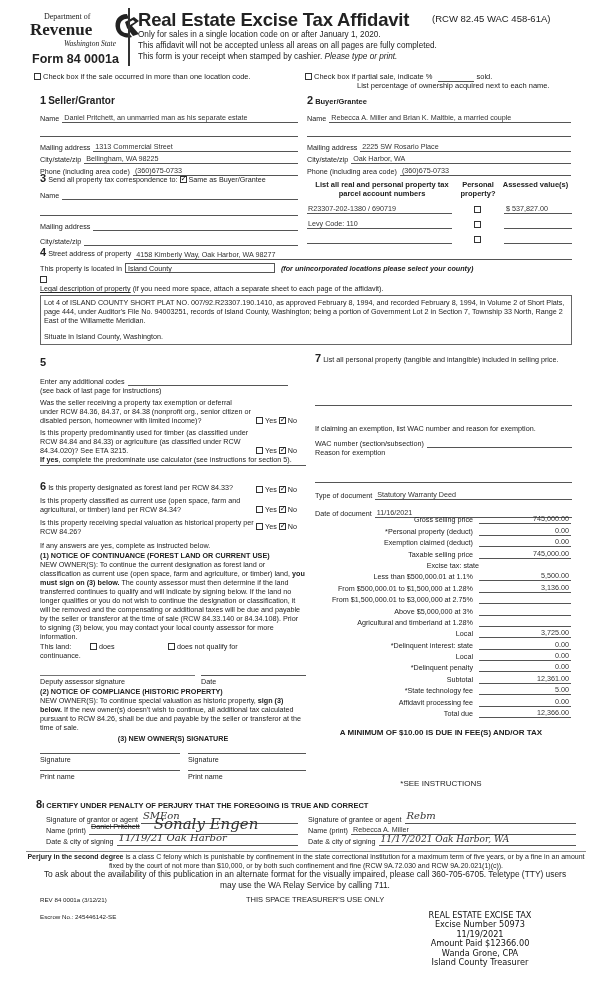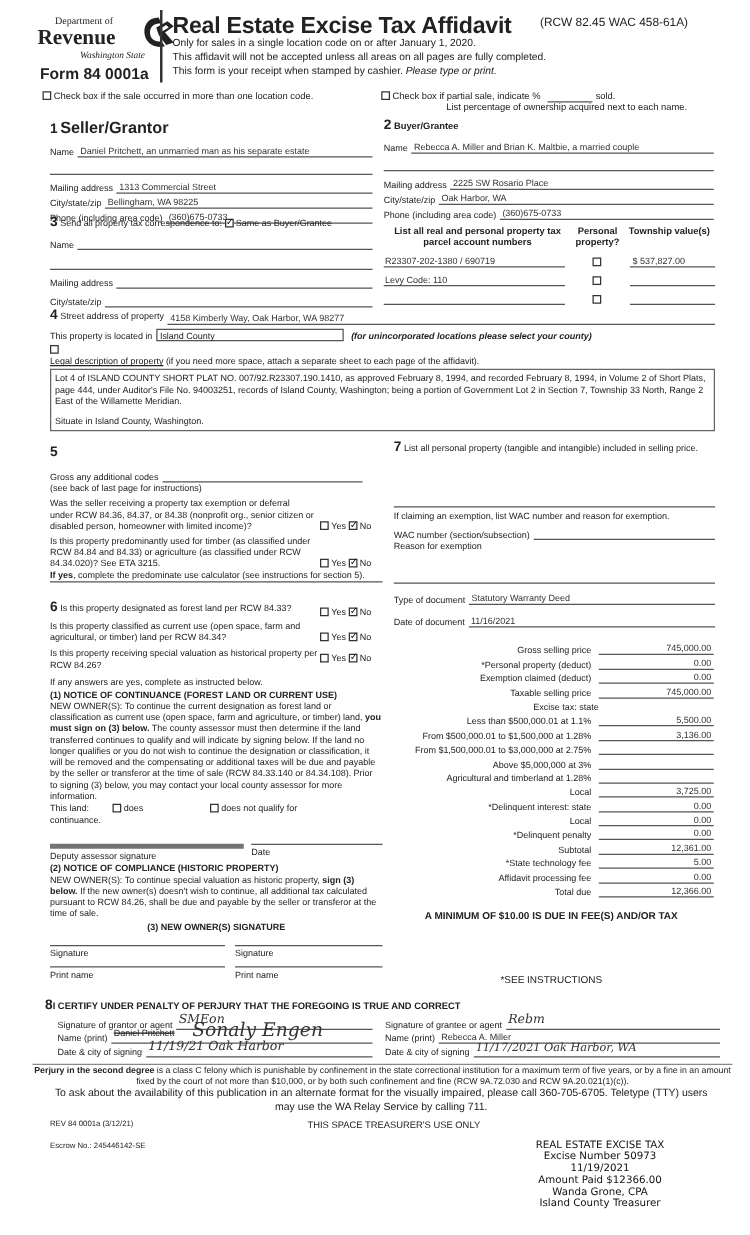--- a/index.html
+++ b/index.html
@@ -48,21 +48,21 @@
 <div class="abs" style="left:34px;top:72px;font-size:7.5px;">
   <span class="cb"></span><span>Check box if the sale occurred in more than one location code.</span>
 </div>
 <div class="abs" style="left:305px;top:72px;font-size:7.5px;white-space:nowrap;">
   <span class="cb"></span><span>Check box if partial sale, indicate %</span>
   <span style="display:inline-block;width:36px;border-bottom:1px solid #555;margin:0 3px;">&nbsp;</span><span>sold.</span>
 </div>
 <div class="abs" style="left:357px;top:81px;font-size:7.5px;">List percentage of ownership acquired next to each name.</div>
 
 <div class="abs" style="left:40px;top:94px;width:258px;">
-  <div style="margin-bottom:2px;"><span class="sec">1</span> <span class="b" style="font-size:13px;">Seller/Grantor</span></div>
+  <div style="margin-bottom:2px;"><span class="sec">1</span> <span class="b" style="font-size:10px;">Seller/Grantor</span></div>
   <div class="row" style="height:13px;">
       <span class="lbl">Name</span>
       <span class="fill val">Daniel Pritchett, an unmarried man as his separate estate</span>
     </div>
   <div class="ul" style="height:14px;"></div>
   <div class="row" style="height:13px;margin-top:2px;">
       <span class="lbl">Mailing address</span>
       <span class="fill val">1313 Commercial Street</span>
     </div>
   <div class="row" style="height:12px;">
@@ -110,21 +110,21 @@
   <div class="row" style="height:15px;">
       <span class="lbl">City/state/zip</span>
       <span class="fill"></span>
     </div>
 </div>
 
 <div class="abs" style="left:307px;top:180px;width:265px;">
   <div style="display:flex;font-weight:bold;font-size:7.5px;text-align:center;">
     <div style="width:150px;">List all real and personal property tax parcel account numbers</div>
     <div style="width:42px;">Personal property?</div>
-    <div style="flex:1;">Township value(s)</div>
+    <div style="flex:1;">Assessed value(s)</div>
   </div>
   <div id="parcel-rows">
       <div style="display: flex; align-items: flex-end; height: 15px;">
         <div class="val" style="width:145px;border-bottom:1px solid #555;padding-left:1px;">R23307-202-1380 / 690719</div>
         <div style="width:52px;text-align:center;"><span class="cb"></span></div>
         <div class="val" style="flex:1;border-bottom:1px solid #555;padding-left:2px;">$ 537,827.00</div>
       </div>
       <div style="display: flex; align-items: flex-end; height: 15px;">
         <div class="val" style="width:145px;border-bottom:1px solid #555;padding-left:1px;">Levy Code:  110</div>
         <div style="width:52px;text-align:center;"><span class="cb"></span></div>
@@ -154,21 +154,21 @@
     <div>Lot 4 of ISLAND COUNTY SHORT PLAT NO. 007/92.R23307.190.1410, as approved February 8, 1994, and recorded February 8, 1994, in Volume 2 of Short Plats, page 444, under Auditor's File No. 94003251, records of Island County, Washington; being a portion of Government Lot 2 in Section 7, Township 33 North, Range 2 East of the Willamette Meridian.</div>
     <div style="margin-top:7px;">Situate in Island County, Washington.</div>
   </div>
 </div>
 
 <div class="abs" style="left:40px;top:356px;width:266px;">
   <div style="display:flex;align-items:center;">
     <span class="sec" style="width:27px;">5</span>
   </div>
   <div class="row" style="margin-top:6px;height:10px;">
-      <span class="lbl">Gross any additional codes</span>
+      <span class="lbl">Enter any additional codes</span>
       <span class="fill" style="flex:none;width:160px;"></span>
     </div>
   <div>(see back of last page for instructions)</div>
   <div style="display:flex;margin-top:3px;">
     <div style="width:212px;">Was the seller receiving a property tax exemption or deferral under RCW 84.36, 84.37, or 84.38 (nonprofit org., senior citizen or disabled person, homeowner with limited income)?</div>
     <div class="yn" style="align-self:flex-end;margin-left:4px;"><span class="cb"></span><span>Yes</span> <span class="cb checked"></span><span>No</span></div>
   </div>
   <div style="display:flex;margin-top:3px;">
     <div style="width:212px;">Is this property predominantly used for timber (as classified under RCW 84.84 and 84.33) or agriculture (as classified under RCW 84.34.020)? See ETA 3215.</div>
     <div class="yn" style="align-self:flex-end;margin-left:4px;"><span class="cb"></span><span>Yes</span> <span class="cb checked"></span><span>No</span></div>
@@ -192,40 +192,40 @@
   <div style="margin-top:5px;">If any answers are yes, complete as instructed below.</div>
   <div class="b" style="margin-top:1px;">(1) NOTICE OF CONTINUANCE (FOREST LAND OR CURRENT USE)</div>
   <div><span>NEW OWNER(S): To continue the current designation as forest land or classification as current use (open space, farm and agriculture, or timber) land, </span><b>you must sign on (3) below.</b><span> The county assessor must then determine if the land transferred continues to qualify and will indicate by signing below. If the land no longer qualifies or you do not wish to continue the designation or classification, it will be removed and the compensating or additional taxes will be due and payable by the seller or transferor at the time of sale (RCW 84.33.140 or 84.34.108). Prior to signing (3) below, you may contact your local county assessor for more information.</span></div>
   <div style="display:flex;margin-top:1px;">
     <span style="width:50px;">This land:</span>
     <span style="width:78px;"><span class="cb"></span><span>does</span></span>
     <span><span class="cb"></span><span>does not qualify for</span></span>
   </div>
   <div>continuance.</div>
   <div style="display:flex;margin-top:15px;">
-    <div style="width:155px;border-top:4px solid #737373;padding-top:1px;"><span>Deputy assessor signature</span></div>
+    <div style="width:155px;border-top:1px solid #737373;padding-top:1px;"><span>Deputy assessor signature</span></div>
     <div style="flex:1;margin-left:6px;border-top:1px solid #555;padding-top:1px;"><span>Date</span></div>
   </div>
   <div class="b" style="margin-top:1px;">(2) NOTICE OF COMPLIANCE (HISTORIC PROPERTY)</div>
   <div><span>NEW OWNER(S): To continue special valuation as historic property, </span><b>sign (3) below.</b><span> If the new owner(s) doesn't wish to continue, all additional tax calculated pursuant to RCW 84.26, shall be due and payable by the seller or transferor at the time of sale.</span></div>
   <div class="b" style="text-align:center;margin-top:2px;">(3) NEW OWNER(S) SIGNATURE</div>
   <div style="display:flex;margin-top:10px;">
     <div style="width:140px;border-top:1px solid #555;padding-top:1px;"><span>Signature</span></div>
     <div style="flex:1;margin-left:8px;border-top:1px solid #555;padding-top:1px;"><span>Signature</span></div>
   </div>
   <div style="display:flex;margin-top:6px;">
     <div style="width:140px;border-top:1px solid #555;padding-top:1px;"><span>Print name</span></div>
     <div style="flex:1;margin-left:8px;border-top:1px solid #555;padding-top:1px;"><span>Print name</span></div>
   </div>
 </div>
 
 <div class="abs" style="left:315px;top:352px;width:257px;">
   <div><span class="sec">7</span> <span>List all personal property (tangible and intangible) included in selling price.</span></div>
   <div class="ul" style="height:40px;"></div>
-  <div style="margin-top:2px;">If claiming an exemption, list WAC number and reason for exemption.</div>
+  <div style="margin-top:18px;">If claiming an exemption, list WAC number and reason for exemption.</div>
   <div class="row" style="margin-top:5px;height:10px;">
       <span class="lbl">WAC number (section/subsection)</span>
       <span class="fill"></span>
     </div>
   <div>Reason for exemption</div>
   <div class="ul" style="height:26px;"></div>
   <div class="row" style="margin-top:6px;height:11px;">
       <span class="lbl">Type of document</span>
       <span class="fill val">Statutory Warranty Deed</span>
     </div>

